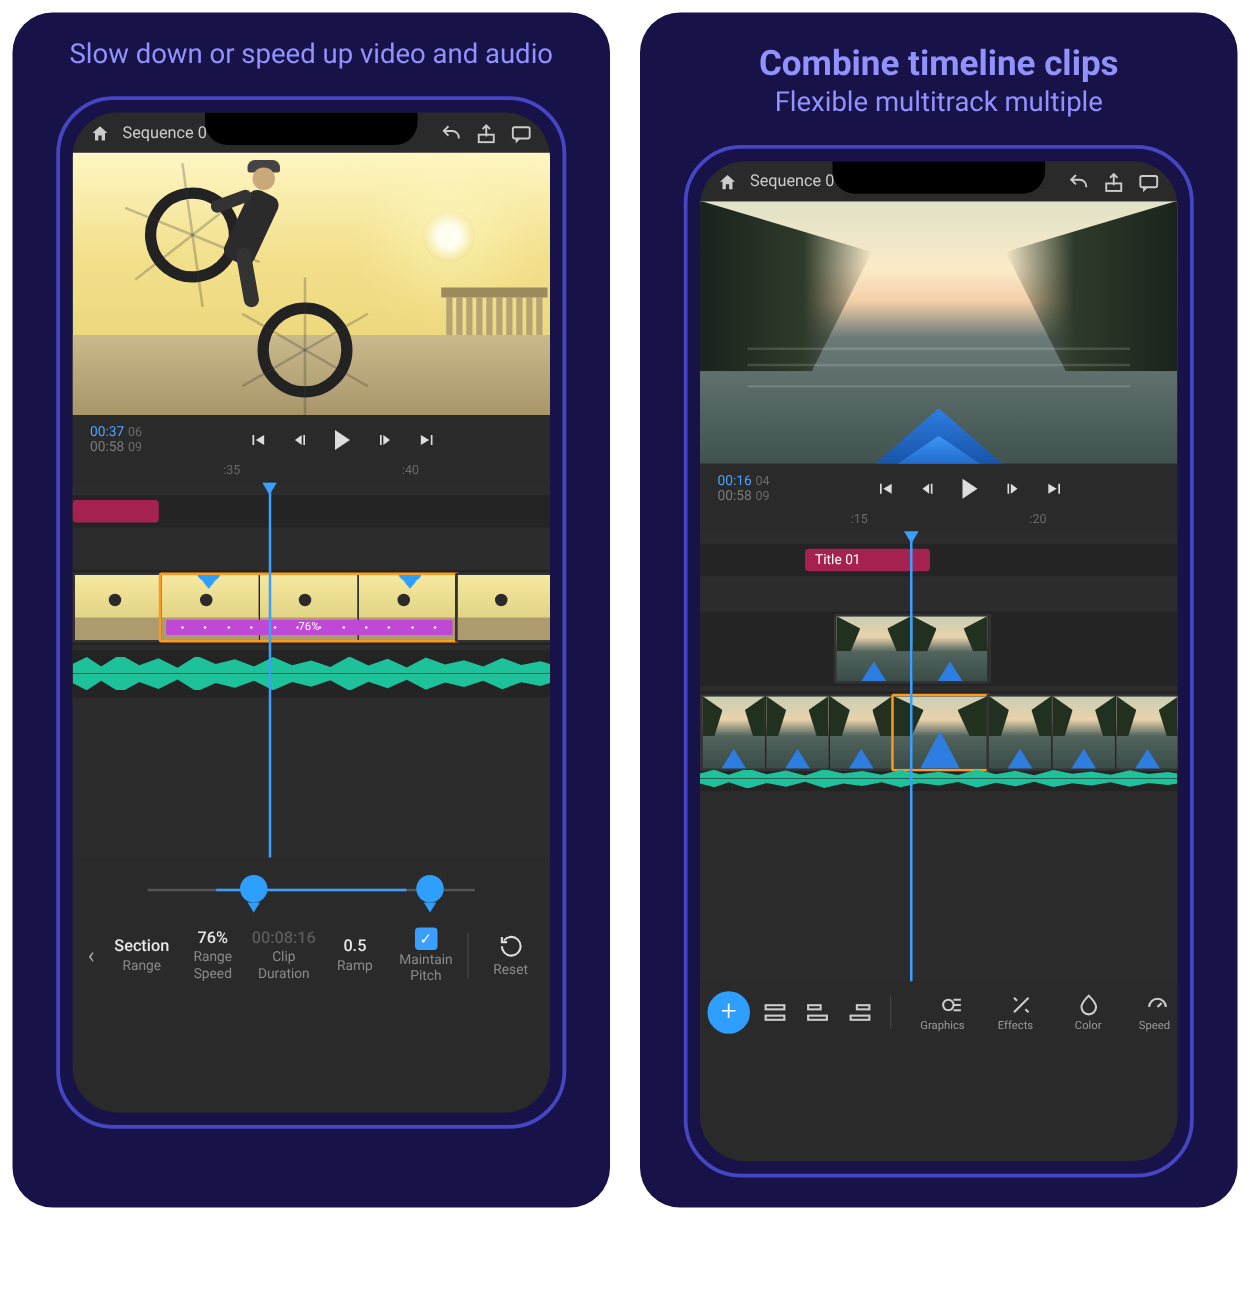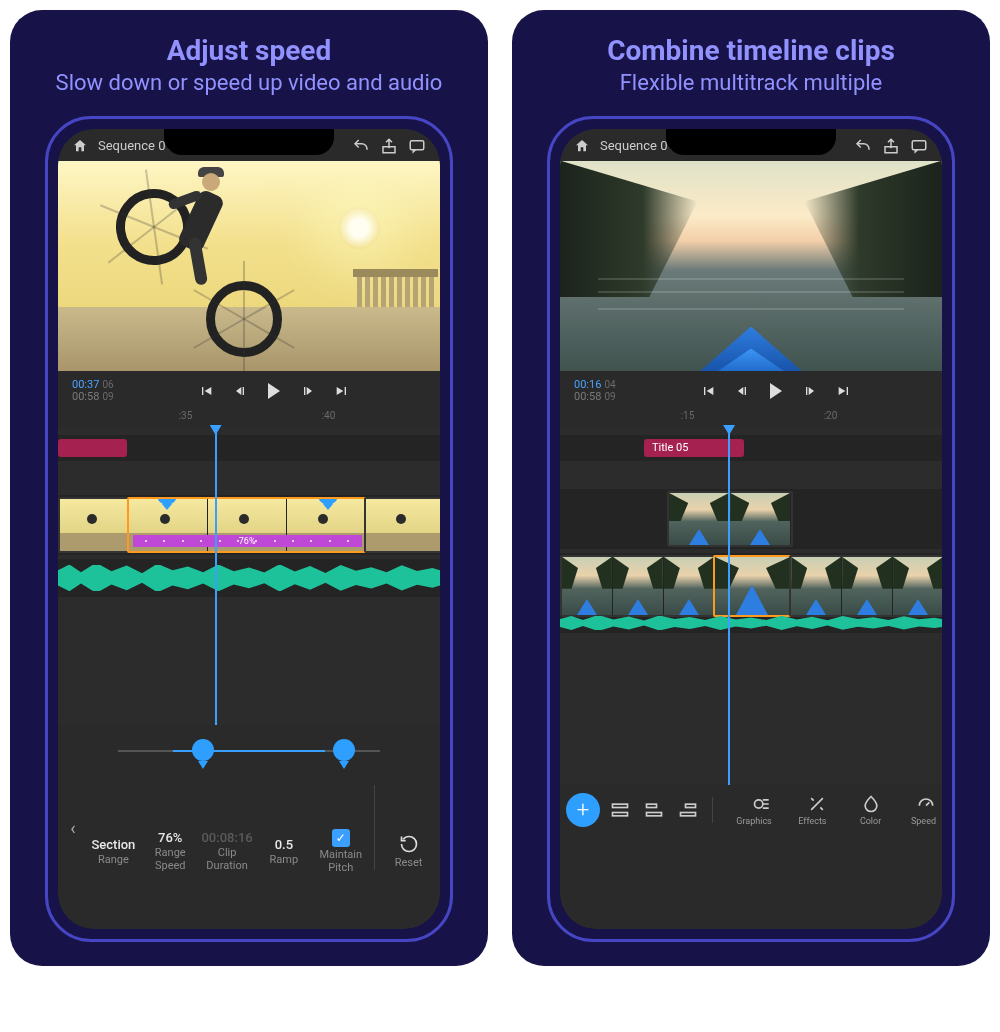--- a/index.html
+++ b/index.html
@@ -87,41 +87,40 @@
 .wave.top{top:0;background:linear-gradient(180deg,transparent 30%,#1ec29a 30%,#1ec29a 100%);clip-path:polygon(0 60%,3% 30%,6% 70%,10% 20%,14% 65%,18% 35%,22% 75%,26% 25%,30% 60%,34% 40%,38% 70%,42% 30%,46% 65%,50% 45%,54% 72%,58% 28%,62% 66%,66% 38%,70% 74%,74% 32%,78% 62%,82% 44%,86% 70%,90% 34%,94% 64%,98% 48%,100% 60%,100% 100%,0 100%);}
 .wave.bot{bottom:0;background:linear-gradient(0deg,transparent 30%,#1ec29a 30%,#1ec29a 100%);clip-path:polygon(0 0,100% 0,100% 40%,98% 52%,94% 36%,90% 66%,86% 30%,82% 56%,78% 38%,74% 68%,70% 26%,66% 62%,62% 34%,58% 72%,54% 28%,50% 55%,46% 35%,42% 70%,38% 30%,34% 60%,30% 40%,26% 75%,22% 25%,18% 65%,14% 35%,10% 80%,6% 30%,3% 70%,0 40%);}
 
 .sliderbar{position:relative;height:50px;display:flex;align-items:center;padding:0 60px;}
 .sliderbar .line{position:absolute;left:60px;right:60px;height:2px;background:#555;top:50%;}
 .sliderbar .fill{position:absolute;left:30%;right:30%;height:2px;background:#3a9fff;top:50%;}
 .knob{position:absolute;top:50%;width:22px;height:22px;background:#2e9fff;border-radius:50%;transform:translateY(-50%);}
 .knob .stem{position:absolute;bottom:-8px;left:50%;transform:translateX(-50%);width:0;height:0;border-left:5px solid transparent;border-right:5px solid transparent;border-top:8px solid #2e9fff;}
 
 .bottombar{display:flex;align-items:center;padding:6px 4px 10px 4px;gap:2px;font-size:10px;color:#bdbdbd;}
-.bottombar .col{display:flex;flex-direction:column;align-items:center;justify-content:space-between;flex:1;gap:2px;margin-top:48px;}
+.bottombar .col{display:flex;flex-direction:column;align-items:center;justify-content:space-between;flex:1;gap:2px;}
 .bottombar .val{font-size:13px;color:#e8e8e8;font-weight:500;}
 .bottombar .lbl{font-size:11px;color:#8a8a8a;text-align:center;line-height:1.15;}
 .bottombar .col.dim .val{color:#5a5a5a;}
 .chev{width:22px;display:flex;align-items:center;justify-content:center;color:#aaa;font-size:18px;}
 .divider{width:1px;background:#444;align-self:stretch;margin:4px 4px;}
 .checkbox{width:18px;height:18px;background:#3a9fff;border-radius:3px;display:flex;align-items:center;justify-content:center;color:#fff;font-size:12px;}
 .iconbtn{width:22px;height:22px;display:flex;align-items:center;justify-content:center;color:#ddd;}
 .bottombar2{display:flex;align-items:center;padding:8px 6px 14px 6px;gap:6px;color:#bdbdbd;}
 .fab{width:34px;height:34px;border-radius:50%;background:#2e9fff;color:#fff;display:flex;align-items:center;justify-content:center;font-size:22px;font-weight:300;}
 .toolicon{width:28px;height:28px;display:flex;align-items:center;justify-content:center;}
 .toolcol{display:flex;flex-direction:column;align-items:flex-end;gap:2px;font-size:9px;color:#9a9a9a;flex:1;}
 svg{display:block;}
 </style>
 </head>
 <body>
 
 <div class="container">
 
   <div class="card">
-    <div class="headline">Adjust speed</div>
     <div class="subhead">Slow down or speed up video and audio</div>
 
     <div class="phone-wrap">
       <div class="phone-outline">
         <div class="phone">
           <div class="notch"></div>
 
           <div class="topbar">
             <span class="home-icon">
               <svg viewBox="0 0 24 24" width="16" height="16" fill="#ccc">
@@ -445,21 +444,21 @@
             <span>:15</span>
             <span>:20</span>
           </div>
 
           <div class="timeline" style="height:350px">
             <div class="playhead" style="left:44%">
                 <div class="head"></div>
               </div>
             <div class="track short">
               <div class="clip title" style="left:22%;width:22%">
-                <span>Title 05</span>
+                <span>Title 01</span>
               </div>
             </div>
             <div style="height:24px"></div>
             <div class="track tall">
               <div class="clip vid" style="left:28%;width:32%">
                 <div class="thumb-row">
                   <div class="thumb">
                       <div class="mini-water"></div>
                       <div class="mini-tl"></div>
                       <div class="mini-tr"></div>

